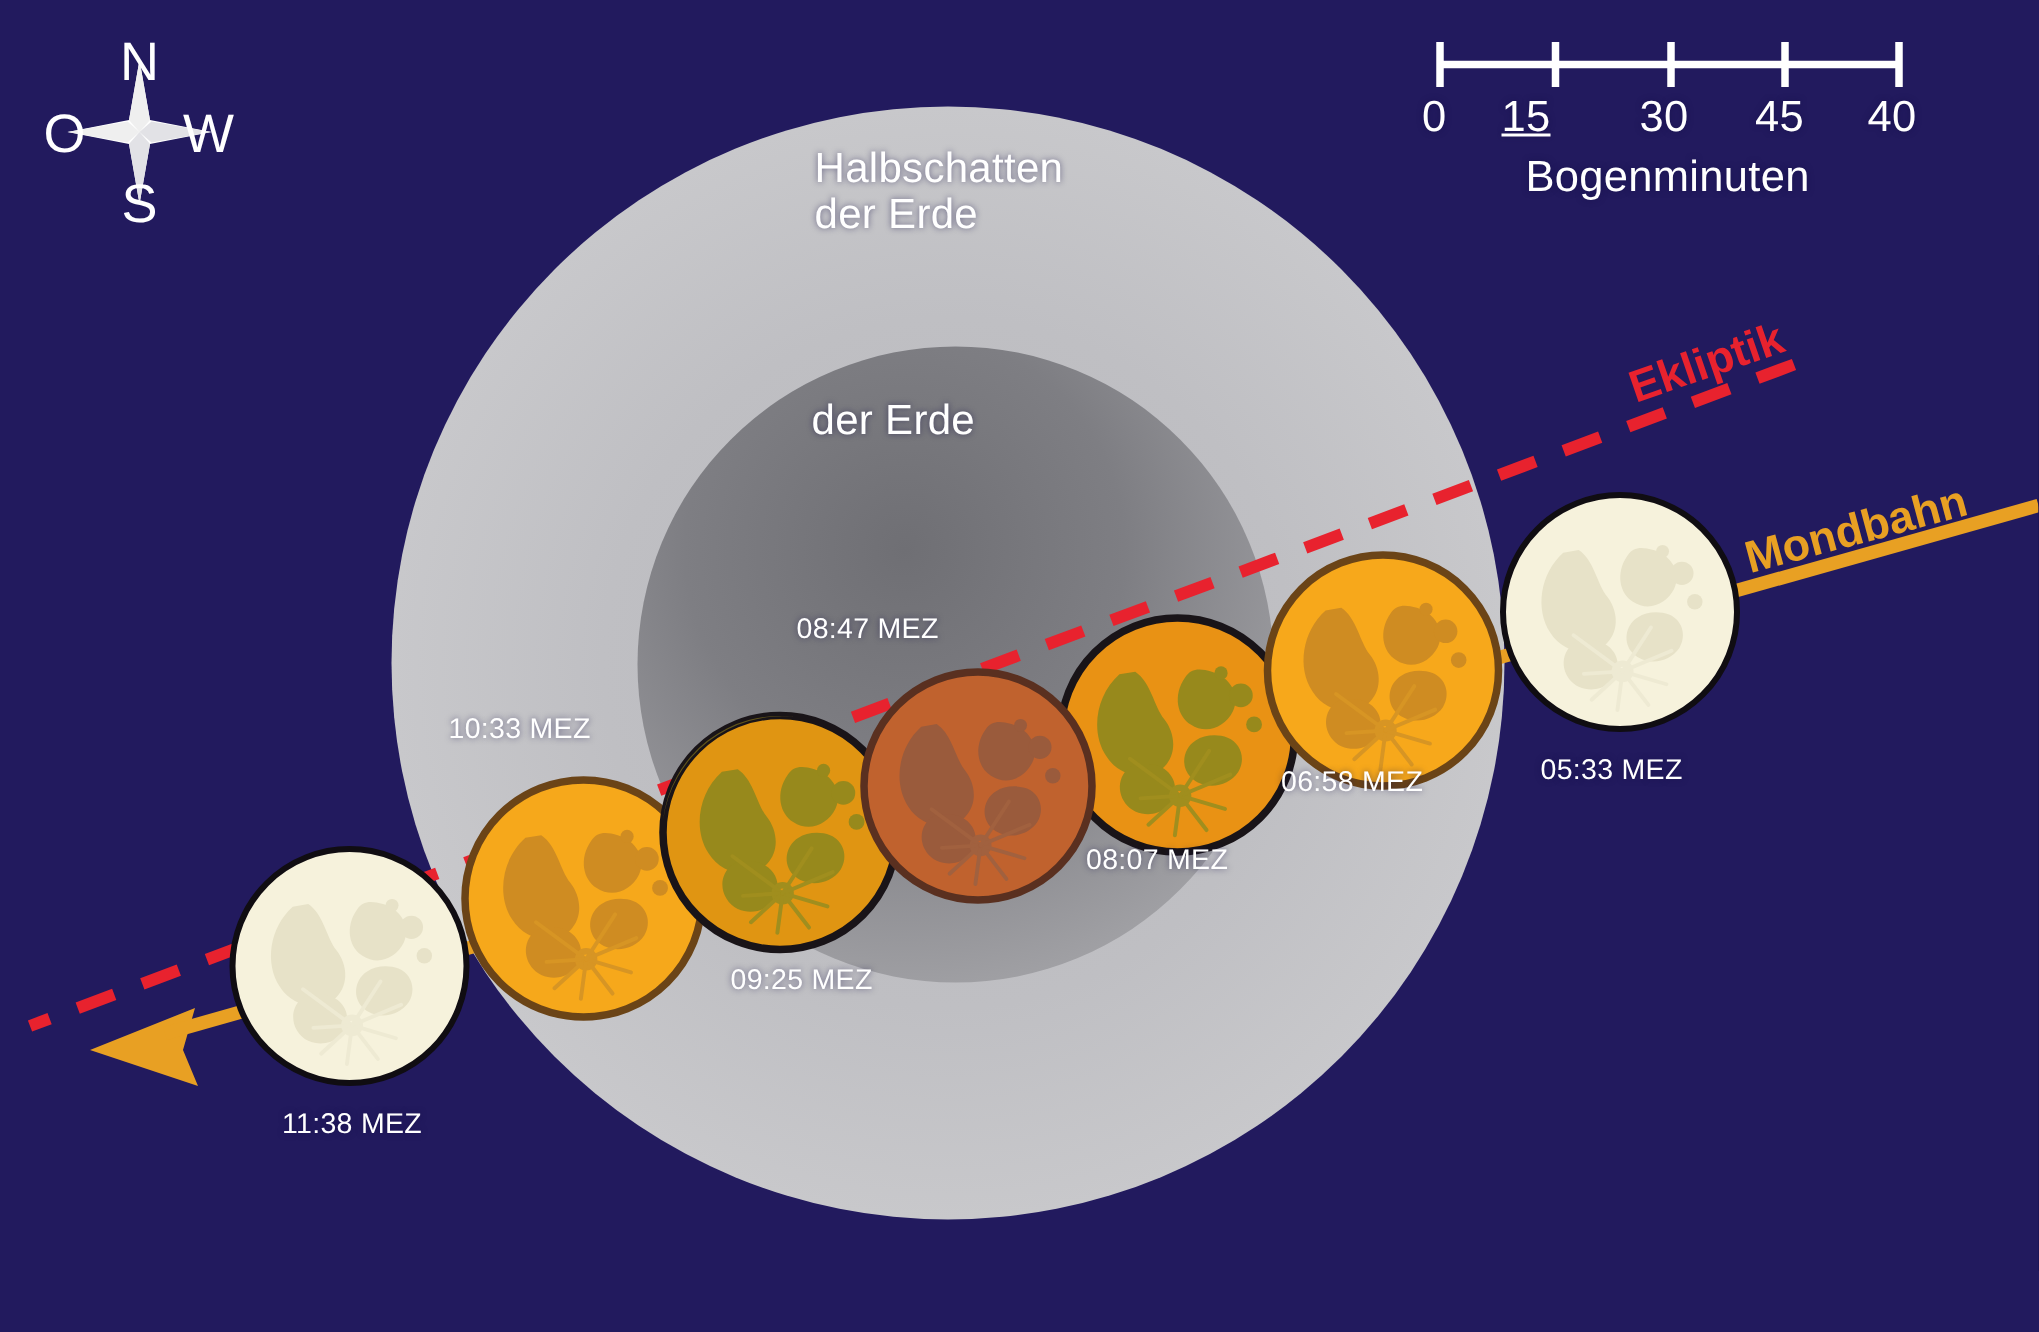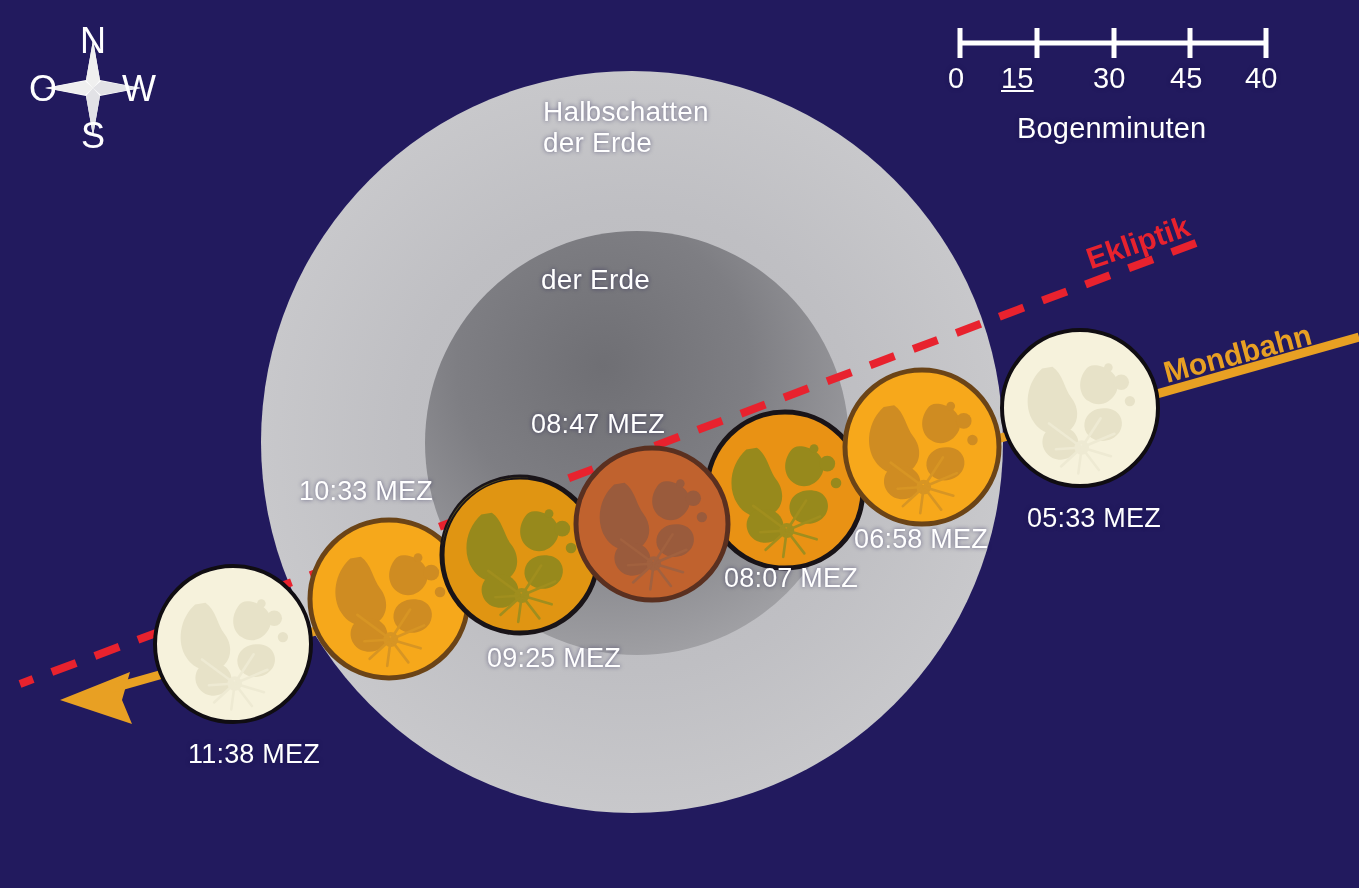--- a/index.html
+++ b/index.html
@@ -13,21 +13,21 @@
     width:1359px;
     height:888px;
     overflow:hidden;
     background:#221a5e;
   }
   #stage svg{position:absolute;left:0;top:0;}
 
   .lbl{
     position:absolute;
     color:#ffffff;
-    font-size:27px;
+    font-size:19px;
     font-weight:400;
     letter-spacing:.2px;
     white-space:nowrap;
     text-shadow:0 0 4px rgba(20,14,70,.55);
   }
   .lbl.shadowlbl{
     font-size:28px;
     text-align:left;
     line-height:1.12;
   }
@@ -208,34 +208,34 @@
   <span class="compass-letter" style="left:80px; top:23px;">N</span>
   <span class="compass-letter" style="left:29px; top:71px;">O</span>
   <span class="compass-letter" style="left:122px; top:71px;">W</span>
   <span class="compass-letter" style="left:81px; top:118px;">S</span>
 
   <span class="lbl scalenum" style="left:948px; top:62px;">0</span>
   <span class="lbl scalenum" style="left:1001px; top:62px;text-decoration:underline;">15</span>
   <span class="lbl scalenum" style="left:1093px; top:62px;">30</span>
   <span class="lbl scalenum" style="left:1170px; top:62px;">45</span>
   <span class="lbl scalenum" style="left:1245px; top:62px;">40</span>
-  <span class="lbl scaletitle" style="left:1017px; top:112px;text-align:right;">Bogenminuten</span>
+  <span class="lbl scaletitle" style="left:1017px; top:102px;text-align:right;">Bogenminuten</span>
 
   <div class="lbl shadowlbl" style="left:543px; top:96px; width:195px;">
     <div>Halbschatten</div>
     <div>der Erde</div>
   </div>
   <div class="lbl shadowlbl" style="left:541px; top:264px; width:195px;">
     <div>der Erde</div>
   </div>
 
   <span class="rot-ekl" style="left:1082px; top:244px;">Ekliptik</span>
   <span class="rot-mb" style="left:1160px; top:357px;">Mondbahn</span>
 
   <span class="lbl" style="left:1027px; top:503px;">05:33 MEZ</span>
-  <span class="lbl" style="left:854px; top:524px;">06:58 MEZ</span>
+  <span class="lbl" style="left:854px; top:511px;">06:58 MEZ</span>
   <span class="lbl" style="left:724px; top:563px;">08:07 MEZ</span>
   <span class="lbl" style="left:531px; top:409px;">08:47 MEZ</span>
   <span class="lbl" style="left:487px; top:643px;">09:25 MEZ</span>
   <span class="lbl" style="left:299px; top:476px;">10:33 MEZ</span>
   <span class="lbl" style="left:156px; top:739px;margin-left:32px;">11:38 MEZ</span>
 
 </div>
 
 </body></html>

